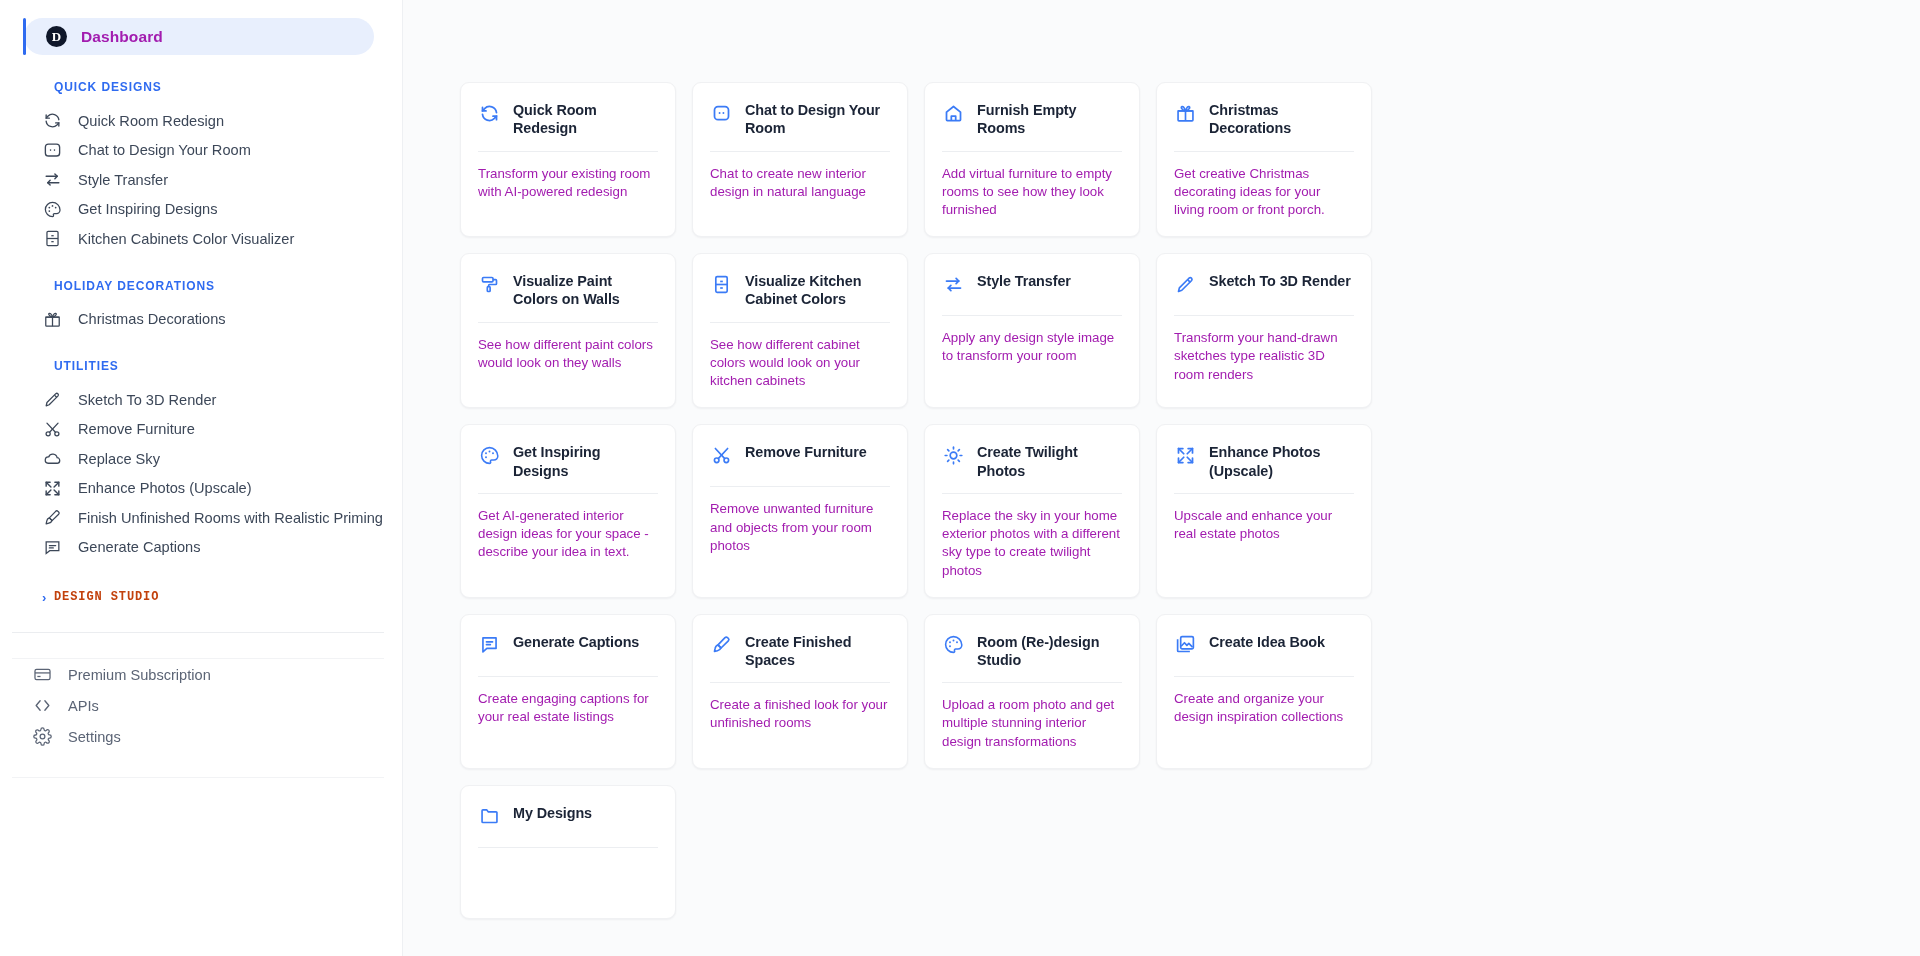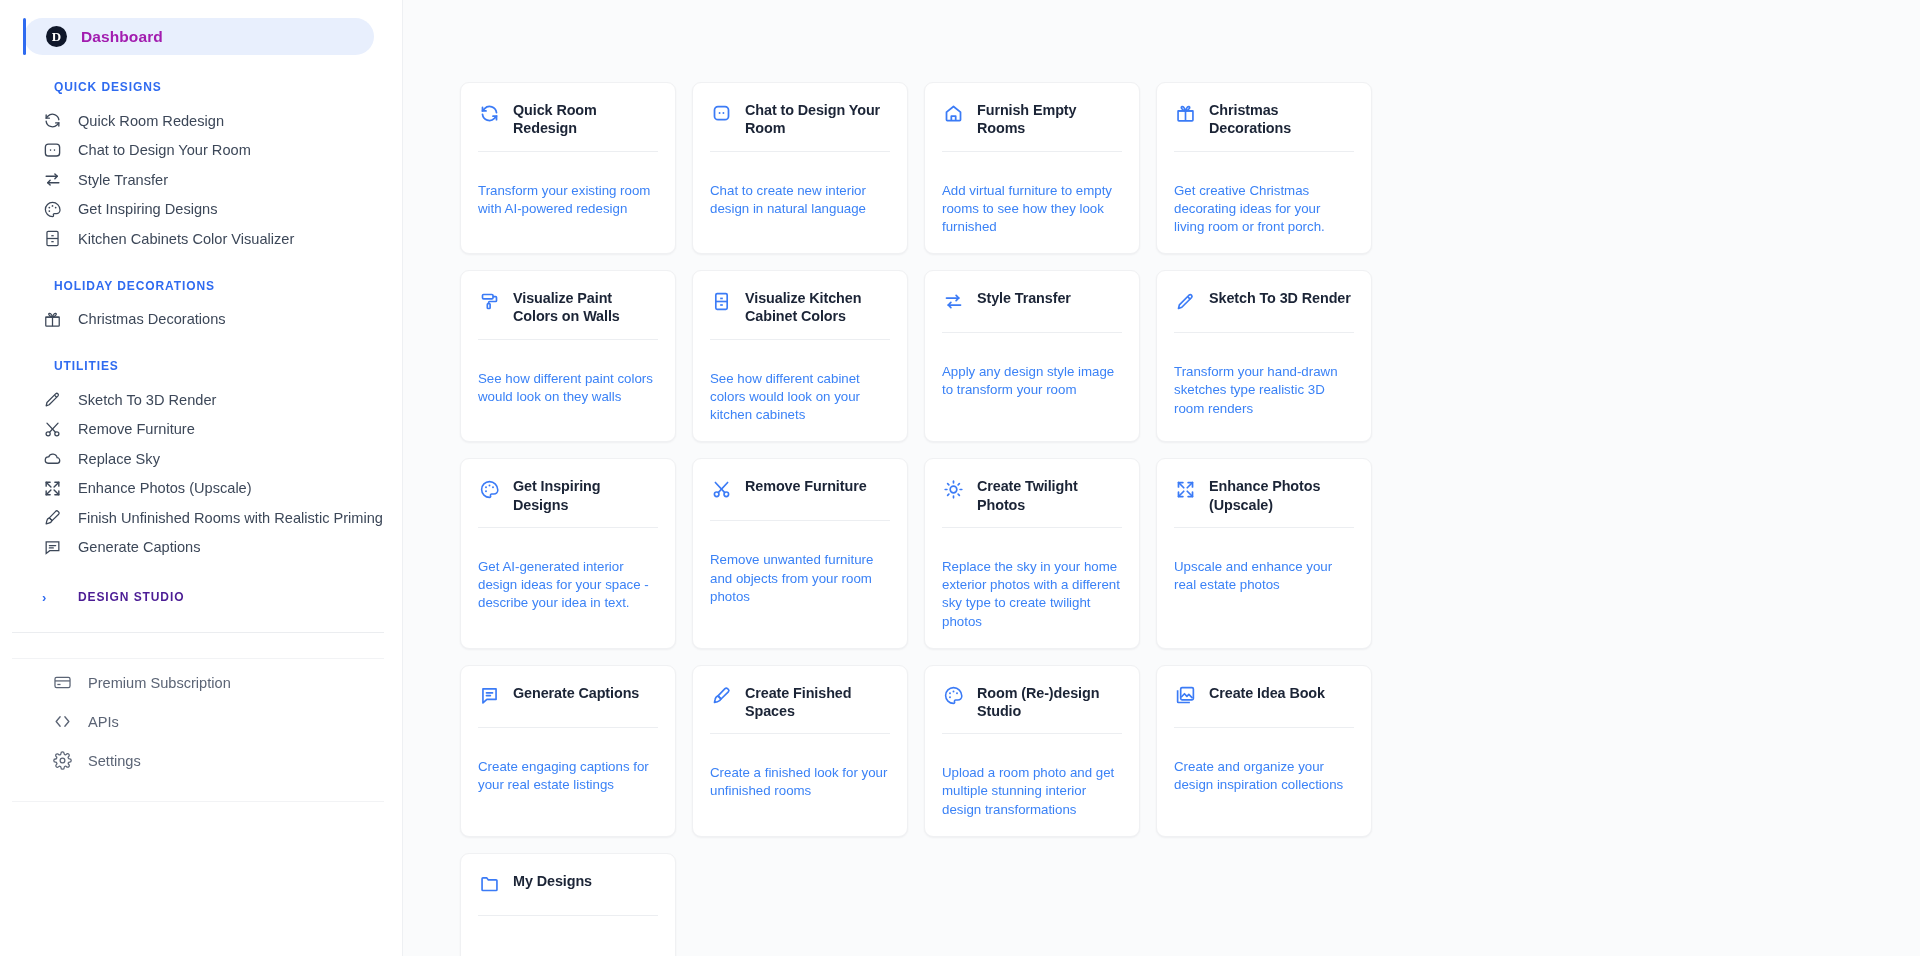--- a/index.html
+++ b/index.html
@@ -86,34 +86,34 @@
 
   .studio-row {
     display: flex; align-items: center;
     padding-left: 42px;
     margin-top: 22px;
     height: 26px;
     cursor: pointer;
   }
   .studio-chev { color: #2f6bf0; font-size: 13px; font-weight: bold; width: 12px; }
   .studio-label {
-    margin-left: 24px;
-    font-size: 12px; font-weight: bold; color: #4c1d95; letter-spacing: .9px;
+    margin-left: 0;
+    font-size: 12px; font-weight: bold; color: #c2410c; letter-spacing: .9px; font-family: Liberation Mono, monospace;
   }
   .hr { height:1px; background:#ebedf0; margin: 22px 18px 0 12px; }
   .hr2 { height:1px; background:#f2f3f5; margin: 25px 18px 0 12px; }
 
   .foot-item {
     display: flex; align-items: center;
     height: 31px;
-    padding-left: 52px;
+    padding-left: 32px;
     color: #5b6475;
     font-size: 14.6px;
     cursor: pointer;
-    margin-top: 8px;
+    margin-top: 0;
   }
   .foot-item .ico { width: 20px; height:20px; flex:0 0 20px; display:flex; align-items:center; justify-content:center; color:#5b6475; }
   .foot-item .foot-label { margin-left: 16px; }
   .hr3 { height:1px; background:#f2f3f5; margin: 25px 18px 0 12px; }
 
   
   .main {
     flex: 1;
     height: 956px;
     background: #fafbfc;
@@ -159,23 +159,23 @@
     color: #1b2436;
     line-height: 1.27;
     letter-spacing: -.1px;
   }
   .card-sep {
     height: 1px;
     background: #eceef1;
     margin: 13px 0 0 0;
   }
   .card-desc {
-    margin-top: 30px;
+    margin-top: 13px;
     font-size: 13.3px;
-    color: #3b82f6;
+    color: #a21caf;
     line-height: 1.37;
   }
   .h-tall { min-height: 144px; }
   .h-x { min-height: 150px; }
   .h-y { min-height: 138px; }
 </style>
 </head>
 <body>
 
 <div class="app">

